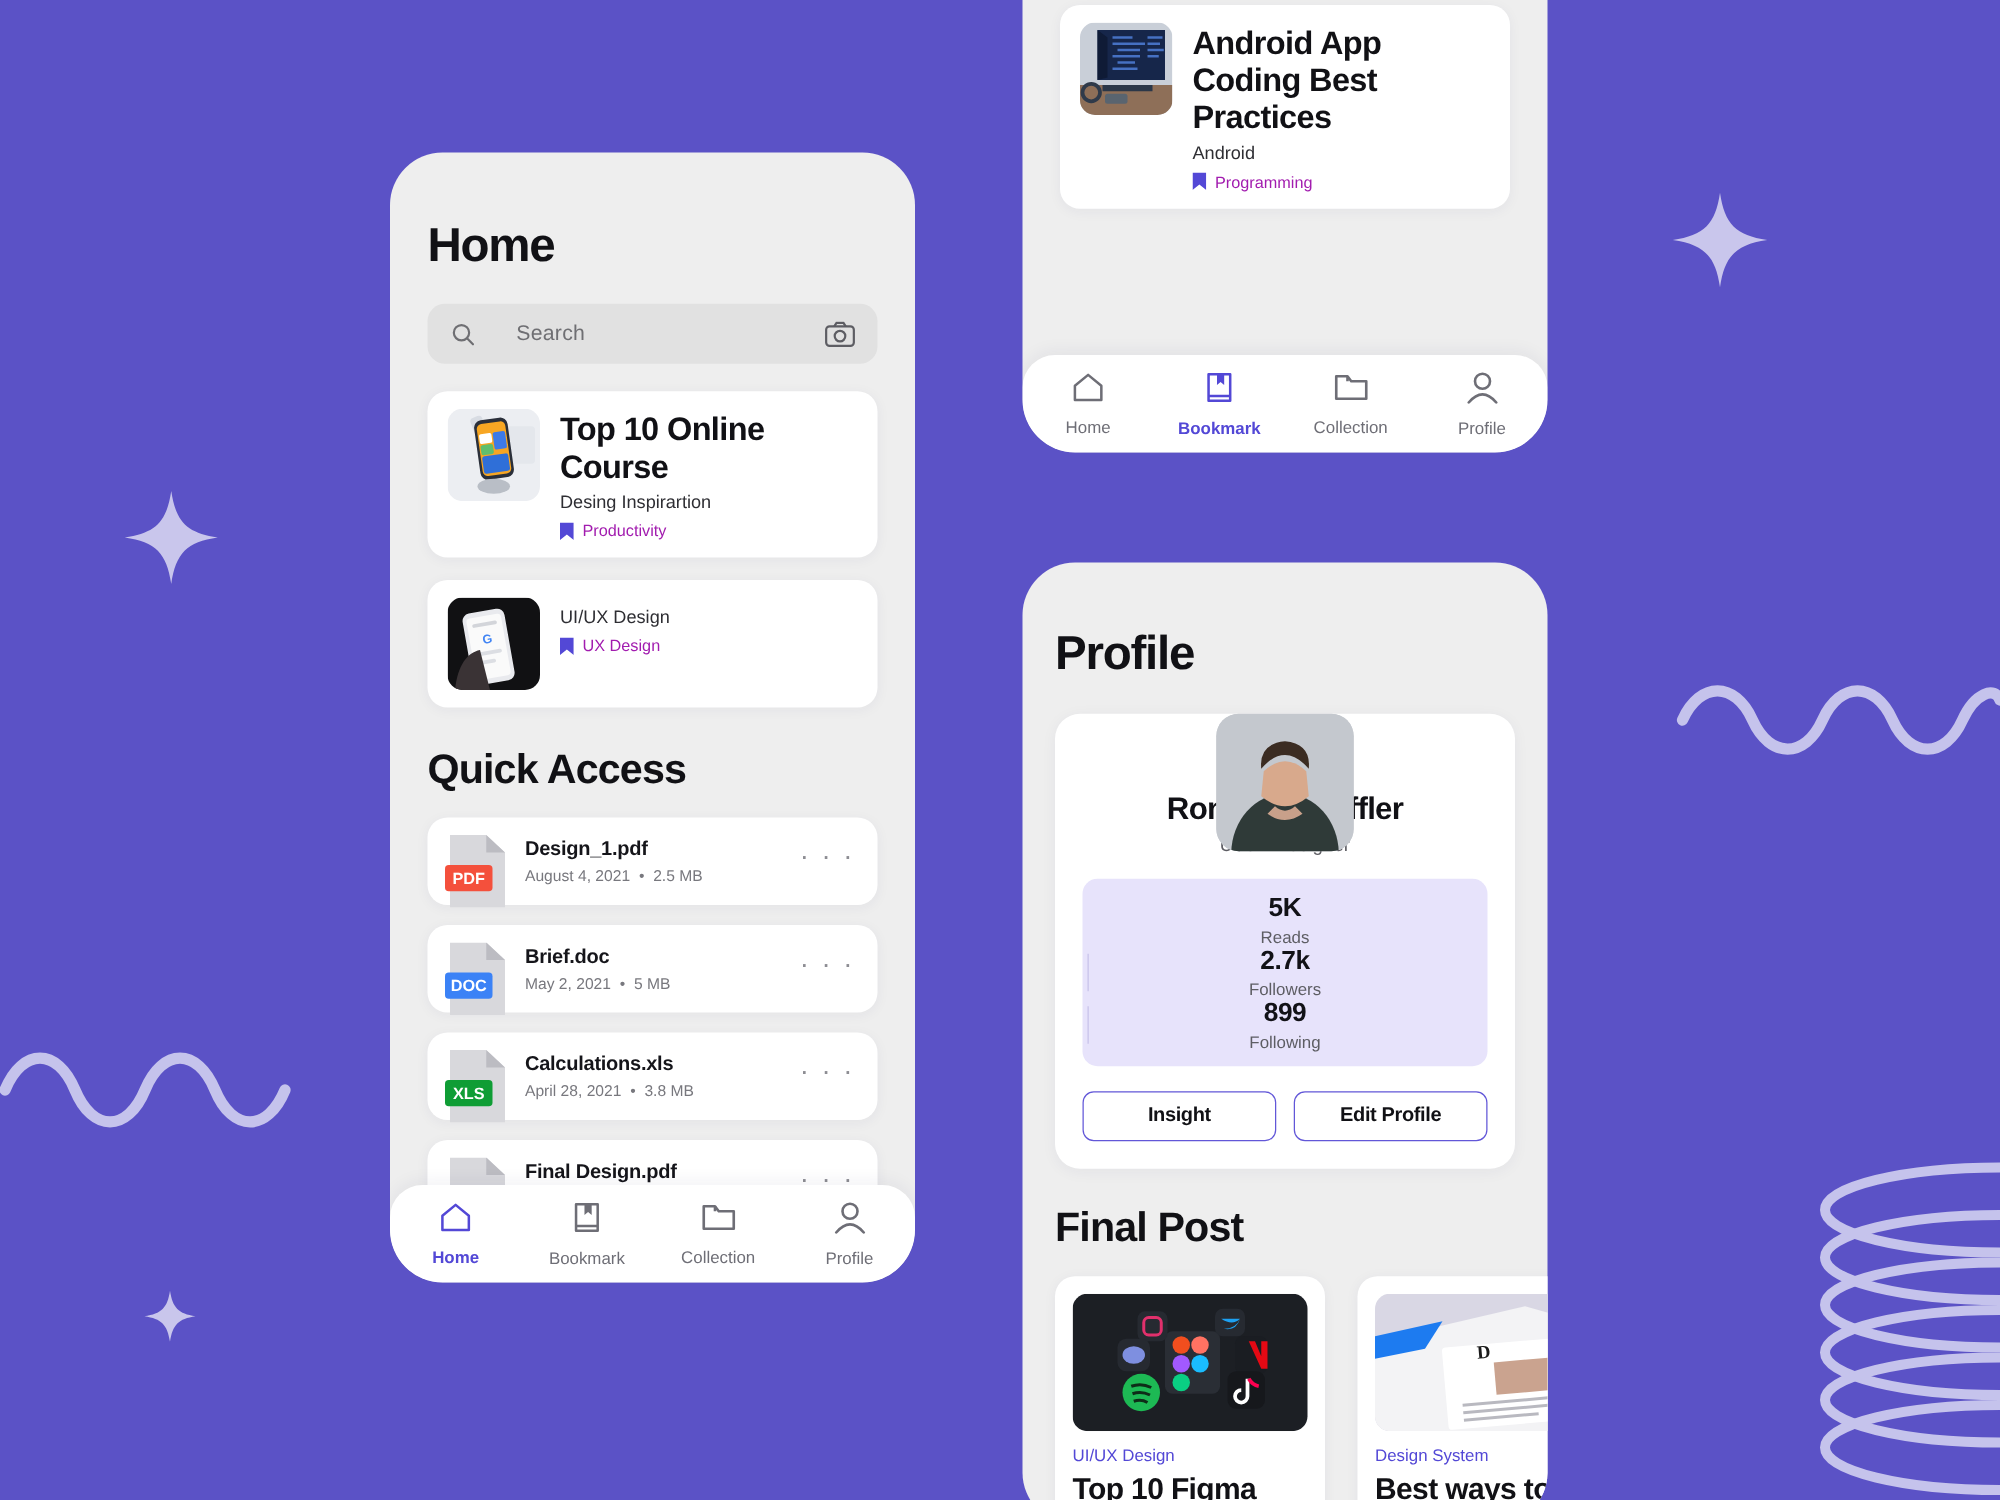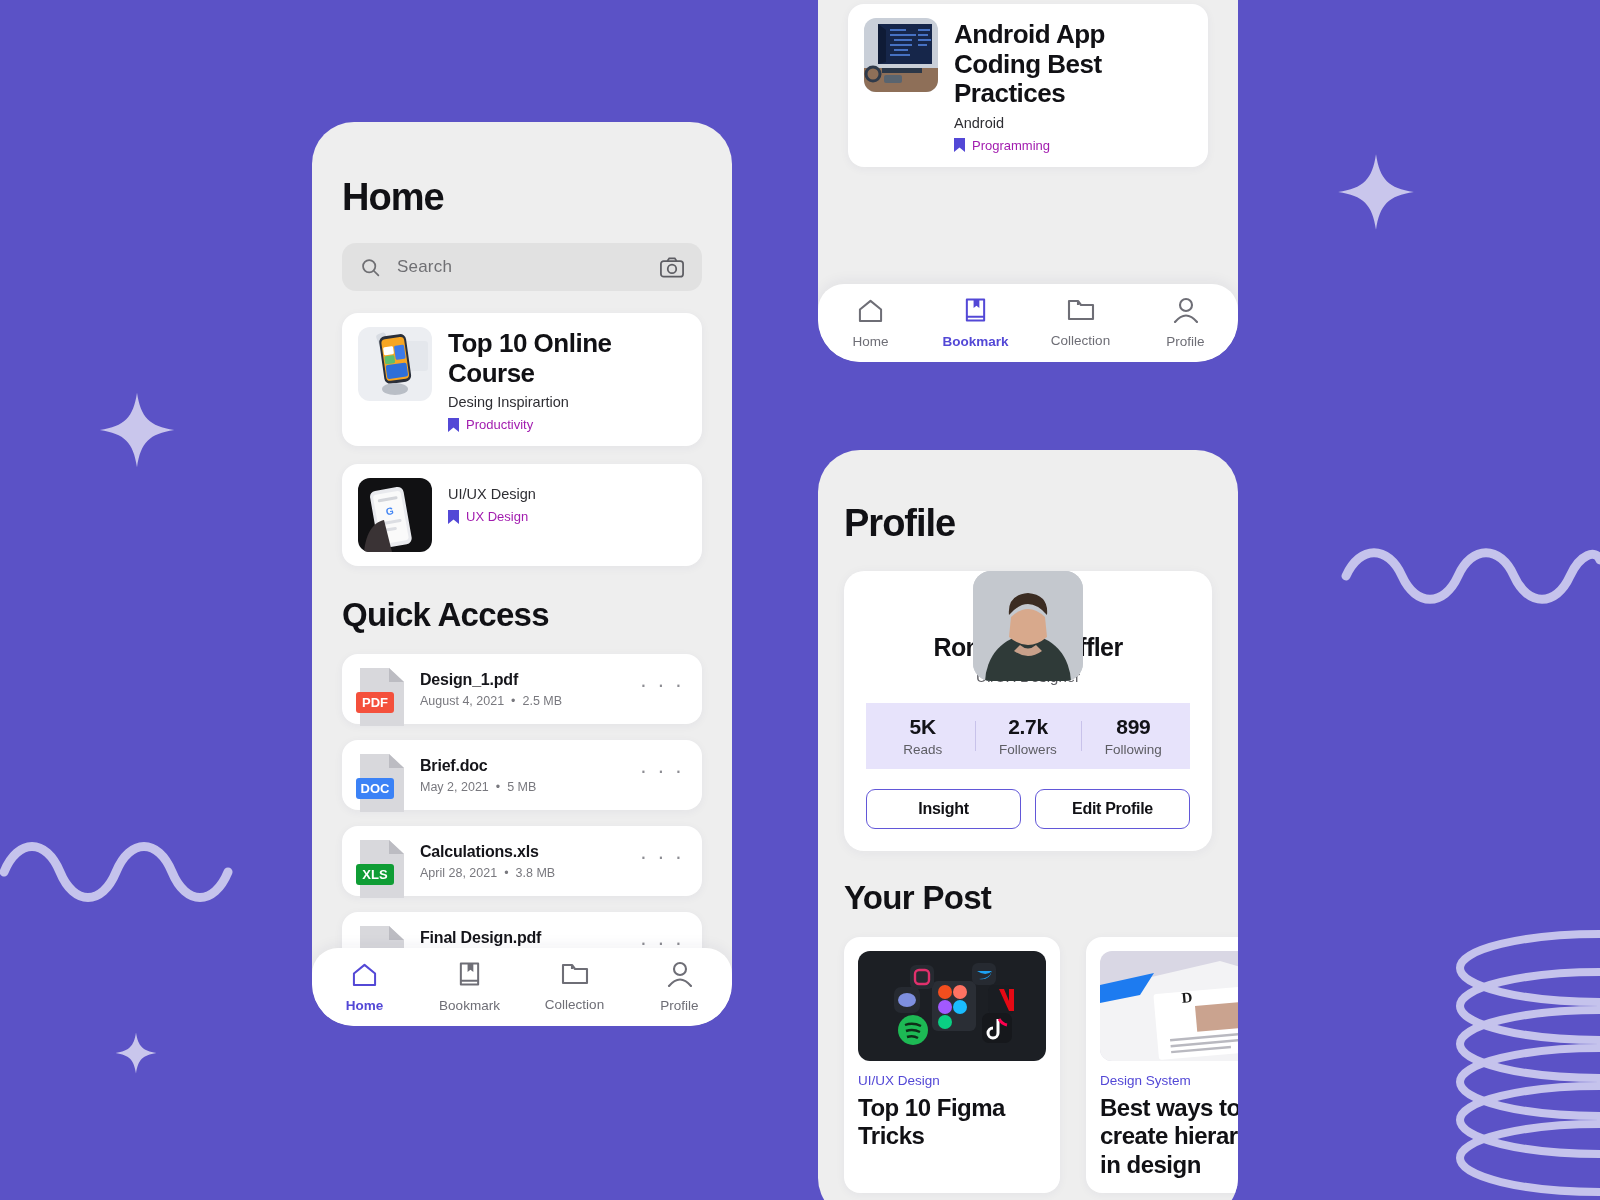--- a/index.html
+++ b/index.html
@@ -30,21 +30,21 @@
     font-size: 38px; font-weight: 700; letter-spacing: -1px;
     color: #111115;
   }
   .section-title {
     font-size: 33px; font-weight: 700; letter-spacing: -.7px;
     color: #111115;
   }
 
   
   .searchbar {
-    display: flex; align-items: center; gap: 16px;
+    display: flex; align-items: center; gap: 32px;
     background: #e1e1e1; border-radius: 14px;
     height: 48px; padding: 0 18px;
   }
   .searchbar .ph {
     flex: 1; font-size: 17px; color: #6f6f73; letter-spacing: .2px;
   }
 
   
   .art-card {
     display: flex; gap: 16px; align-items: flex-start;
@@ -99,22 +99,22 @@
   }
   .profile-card {
     background: #fff; border-radius: 20px;
     padding: 62px 22px 22px;
     box-shadow: 0 2px 12px rgba(40,30,90,.05);
     text-align: center;
   }
   .pname { font-size: 25px; font-weight: 700; letter-spacing: -.6px; color: #111115; }
   .prole { font-size: 15px; color: #5d5d63; margin-top: 6px; }
   .stats {
-    display: flex; background: #e7e3fb; border-radius: 0;
-    margin-top: 18px; padding: 12px 4px;
+    display: flex; background: #e7e3fb; border-radius: 12px;
+    margin-top: 18px; padding: 12px 4px; flex-direction: column;
   }
   .stat { flex: 1; position: relative; }
   .stat + .stat::before {
     content: ""; position: absolute; left: 0; top: 6px; bottom: 6px;
     width: 1px; background: #c8c2ea;
   }
   .stat-v { font-size: 21px; font-weight: 700; color: #121217; letter-spacing: -.3px; }
   .stat-l { font-size: 13.5px; color: #5d5d63; margin-top: 3px; }
   .pbtns { display: flex; gap: 14px; margin-top: 20px; }
   .pbtn {
@@ -435,21 +435,21 @@
                 <div class="stat-l">Following</div>
               </div>
             </div>
           <div class="pbtns">
             <div class="pbtn">Insight</div>
             <div class="pbtn">Edit Profile</div>
           </div>
         </div>
       </div>
 
-      <div class="section-title" style="margin-top:28px">Your Post</div>
+      <div class="section-title" style="margin-top:28px">Final Post</div>
 
       <div class="posts" style="margin-top:20px">
         <div class="post-card">
           <div class="post-img">
             <svg width="190" height="110" viewBox="0 0 190 110" preserveAspectRatio="none">
               <rect width="190" height="110" fill="#1c1f24"></rect>
               <g>
                 <rect x="74" y="30" width="44" height="50" rx="6" fill="#2a2e35"></rect>
                 <rect x="80" y="34" width="14" height="14" rx="7" fill="#f24e1e"></rect>
                 <rect x="95" y="34" width="14" height="14" rx="7" fill="#ff7262"></rect>

